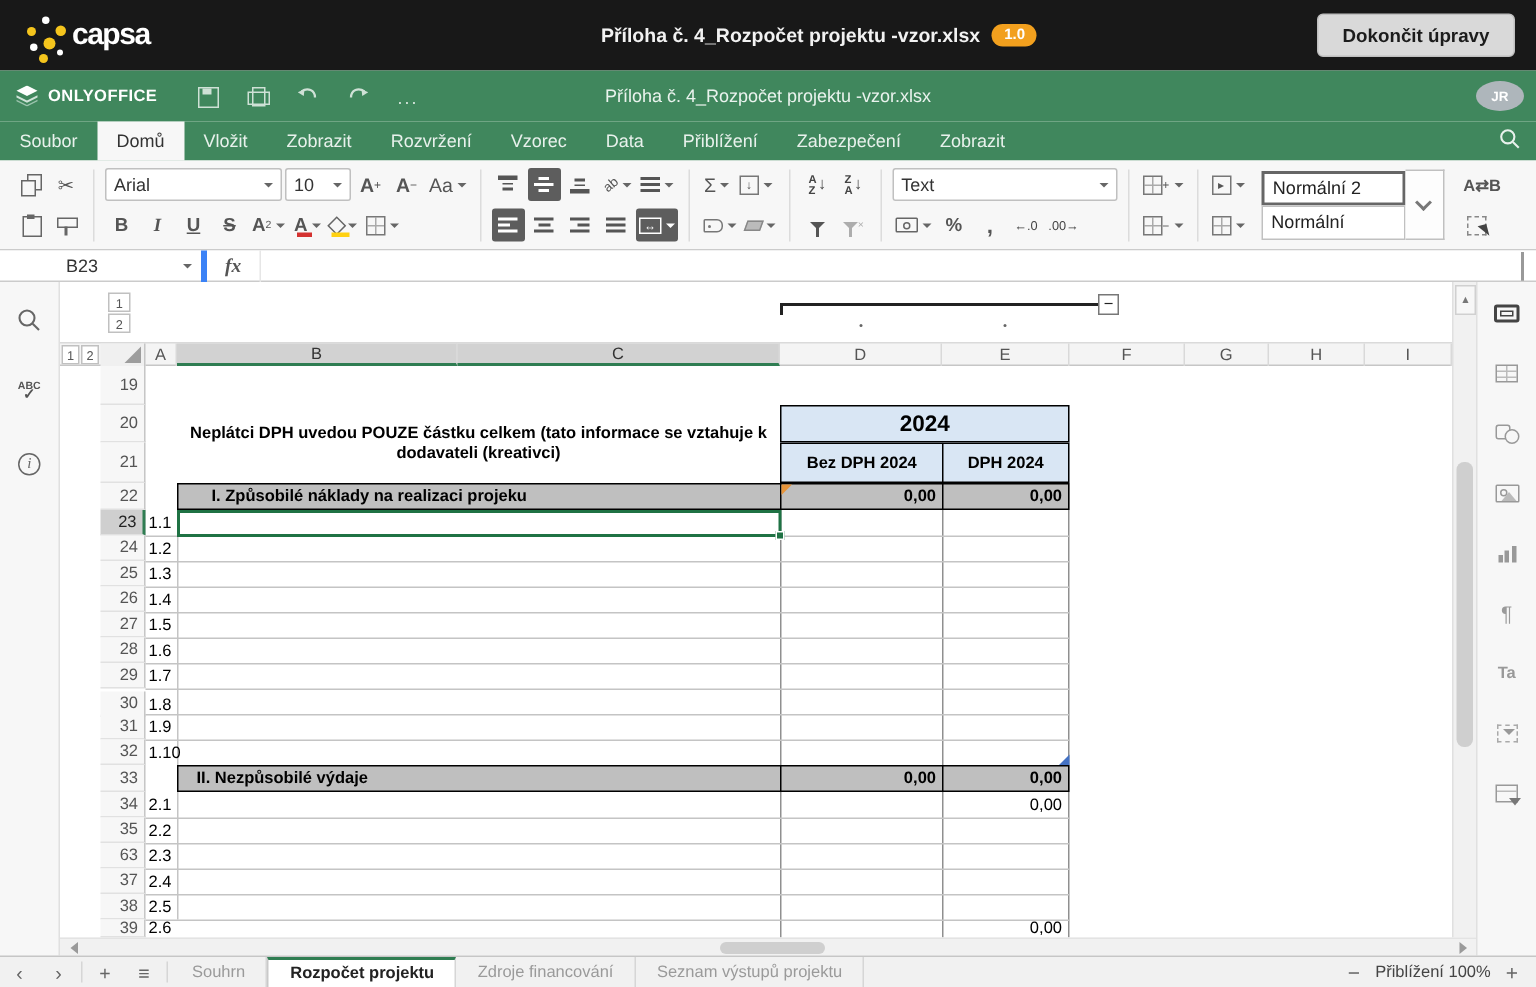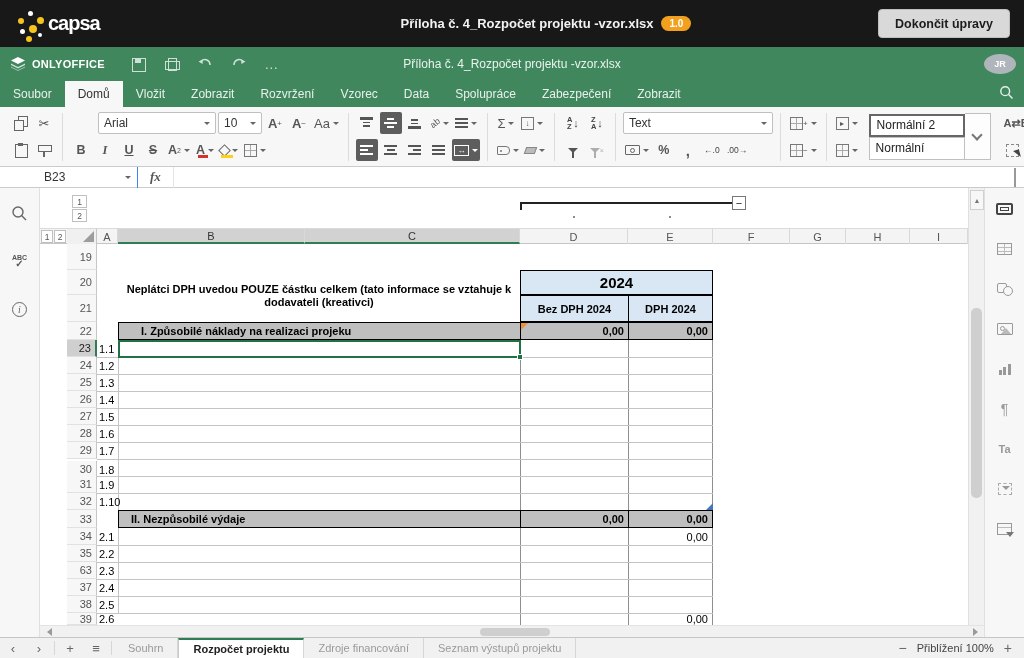--- a/index.html
+++ b/index.html
@@ -33,21 +33,21 @@
   .toolbar { position:absolute; left:0; top:107px; width:1024px; height:60px; background:#f7f7f7; border-bottom:1px solid #cbcbcb; display:flex; align-items:center; padding:0 4px; }
   .tgroup { display:flex; flex-direction:column; justify-content:center; gap:3px; padding:0 5px; }
   .trow { display:flex; align-items:center; gap:2px; height:24px; }
   .vdiv { width:1px; height:48px; background:#dcdcdc; margin:0 2px; flex:none; }
   .tb { min-width:22px; height:22px; padding:0 2px; display:flex; align-items:center; justify-content:center; border-radius:2px; color:#555; font-size:13px; cursor:pointer; position:relative; }
   .tb.active { background:#5d5d5d; color:#fff; }
   .tb.active .bars i, .tb.active .vb i { background:#fff; }
   .caret { width:0; height:0; border-left:3px solid transparent; border-right:3px solid transparent; border-top:3px solid #666; margin-left:3px; flex:none; }
   .tb.active .caret { border-top-color:#fff; }
   .combo { display:flex; align-items:center; justify-content:space-between; background:#fff; border:1px solid #c0c0c0; border-radius:2px; height:22px; font-size:12px; color:#333; padding:0 5px; cursor:pointer; }
-  .combo.font { width:118px;margin-left:28px; }
+  .combo.font { width:118px; }
   .combo.size { width:44px; }
   .combo.numfmt { width:150px; }
   .glyph-btn { font-size:12.5px; font-weight:bold; }
   .red-under::after { content:""; position:absolute; left:4px; right:8px; bottom:3px; height:3px; background:#d43230; }
   .yellow-under::after { content:""; position:absolute; left:3px; right:7px; bottom:3px; height:3px; background:#ffd112; }
   .bars { width:13px; }
   .bars i { display:block; height:1.6px; background:#555; margin:2.2px 0; }
   .bars.left i:nth-child(2), .bars.right i:nth-child(2), .bars.center i:nth-child(2) { width:8px; }
   .bars.right i { margin-left:auto; }
   .bars.center i:nth-child(2) { margin-left:2.5px; }
@@ -89,21 +89,21 @@
   .ic-paste::after { content:""; position:absolute; left:5px; top:0; width:5px; height:3px; background:#666; }
   .ic-painter::before { content:""; position:absolute; left:1px; top:2px; width:12px; height:5px; border:1px solid #666; }
   .ic-painter::after { content:""; position:absolute; left:6px; top:8px; width:2px; height:6px; background:#666; }
   .ic-floppy::before { content:""; position:absolute; left:1px; top:1px; width:12px; height:12px; border:1px solid #e8f1ec; }
   .ic-floppy::after { content:""; position:absolute; left:4px; top:2px; width:6px; height:4px; background:#e8f1ec; }
   .ic-print::before { content:""; position:absolute; left:1px; top:4px; width:13px; height:7px; border:1px solid #e8f1ec; }
   .ic-print::after { content:""; position:absolute; left:4px; top:1px; width:7px; height:11px; border:1px solid #e8f1ec; }
 
   
   .formula-row { position:absolute; left:0; top:167px; width:1024px; height:21px; background:#fff; border-bottom:1px solid #cbcbcb; display:flex; align-items:center; }
-  .name-box { width:100px; margin-left:38px; height:21px; display:flex; align-items:center; justify-content:space-between; padding:0 6px; border-right:1px solid #3b82f6; font-size:12px; color:#333; cursor:pointer; }
+  .name-box { width:100px; margin-left:38px; height:21px; display:flex; align-items:center; justify-content:space-between; padding:0 6px; border-right:4px solid #3b82f6; font-size:12px; color:#333; cursor:pointer; }
   .fx { font-family:"Liberation Serif",serif; font-style:italic; font-weight:bold; font-size:13px; color:#555; padding:0 12px; border-right:1px solid #e6e6e6; height:21px; display:flex; align-items:center; }
   .formula-input { flex:1; height:21px; font-size:12px; color:#222; display:flex; align-items:center; padding-left:6px; }
   .fb-expand { padding:0 8px; cursor:pointer; }
 
   
   .workspace { position:absolute; left:0; top:188px; width:1024px; height:449px; }
   .left-rail { position:absolute; left:0; top:0; width:40px; height:449px; background:#f7f7f7; border-right:1px solid #e0e0e0; display:flex; flex-direction:column; align-items:center; padding-top:14px; gap:26px; }
   .rail-btn { width:22px; height:22px; display:flex; align-items:center; justify-content:center; color:#666; cursor:pointer; }
   .abc-ic { display:flex; flex-direction:column; align-items:center; font-size:7px; font-weight:bold; color:#555; line-height:6px; }
   .abc-ic .chk { font-size:10px; }
@@ -242,21 +242,21 @@
   </div>
 
   <div class="oo-tabs">
     <div class="oo-tab">Soubor</div>
     <div class="oo-tab active">Domů</div>
     <div class="oo-tab">Vložit</div>
     <div class="oo-tab">Zobrazit</div>
     <div class="oo-tab">Rozvržení</div>
     <div class="oo-tab">Vzorec</div>
     <div class="oo-tab">Data</div>
-    <div class="oo-tab">Spolupráce</div>
+    <div class="oo-tab">Přiblížení</div>
     <div class="oo-tab">Zabezpečení</div>
     <div class="oo-tab">Zobrazit</div>
     <div class="oo-search">
       <svg width="15" height="15" viewBox="0 0 15 15">
           <circle cx="6.2" cy="6.2" r="4.4" stroke="#e8f1ec" stroke-width="1.4" fill="none"></circle>
           <line x1="9.6" y1="9.6" x2="13.5" y2="13.5" stroke="#e8f1ec" stroke-width="1.4"></line>
         </svg>
     </div>
   </div>
 

